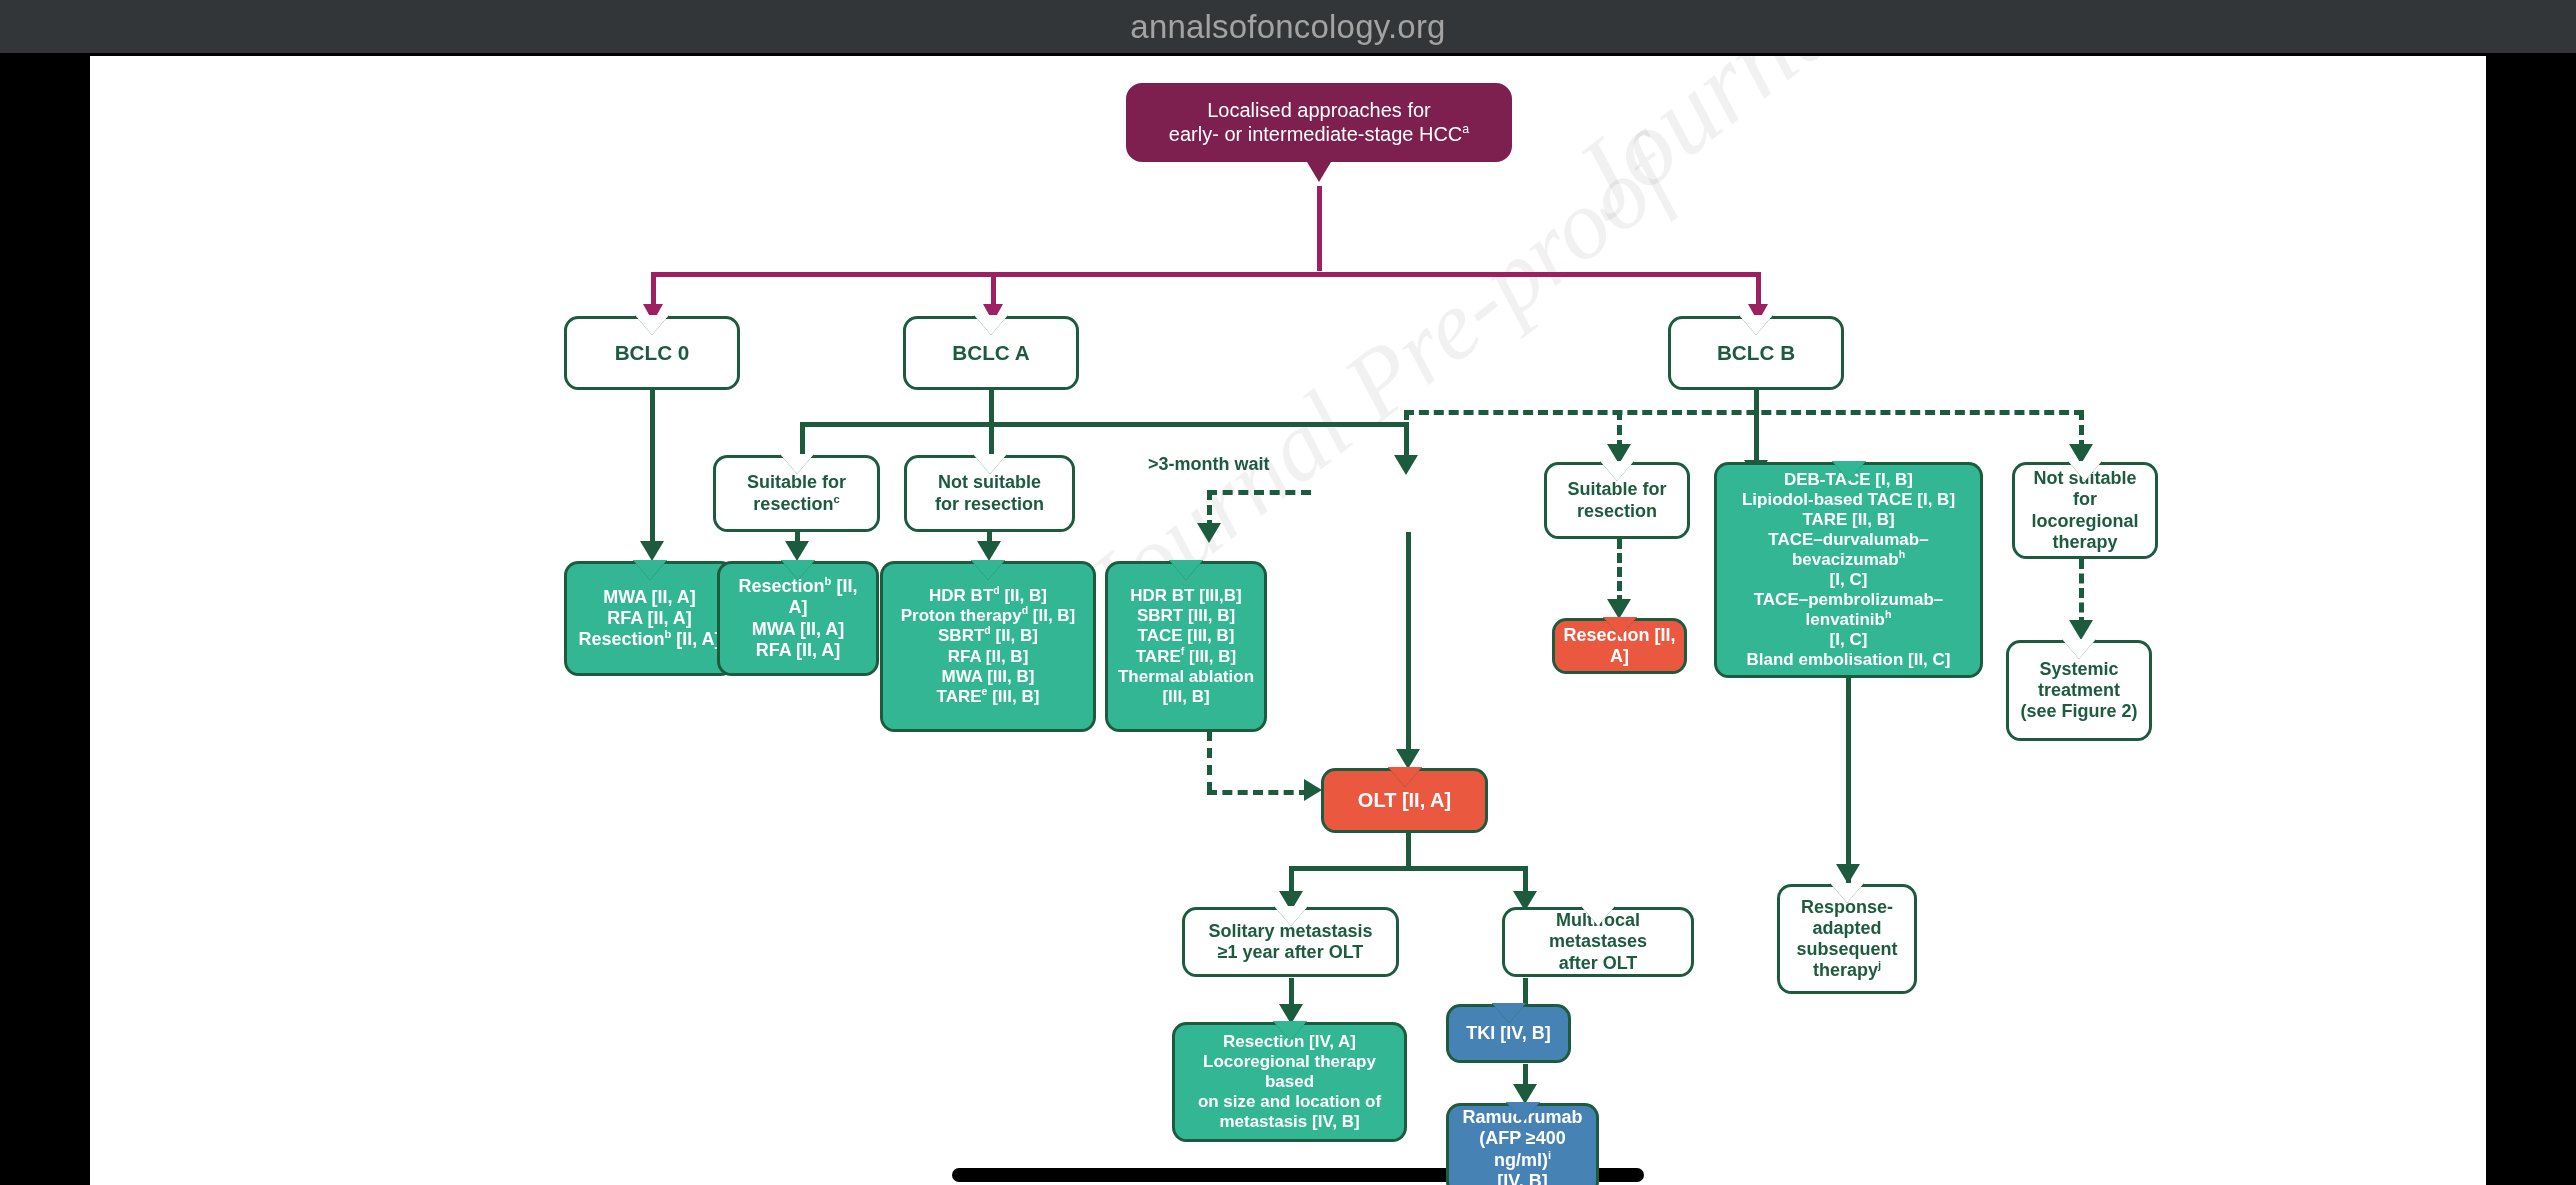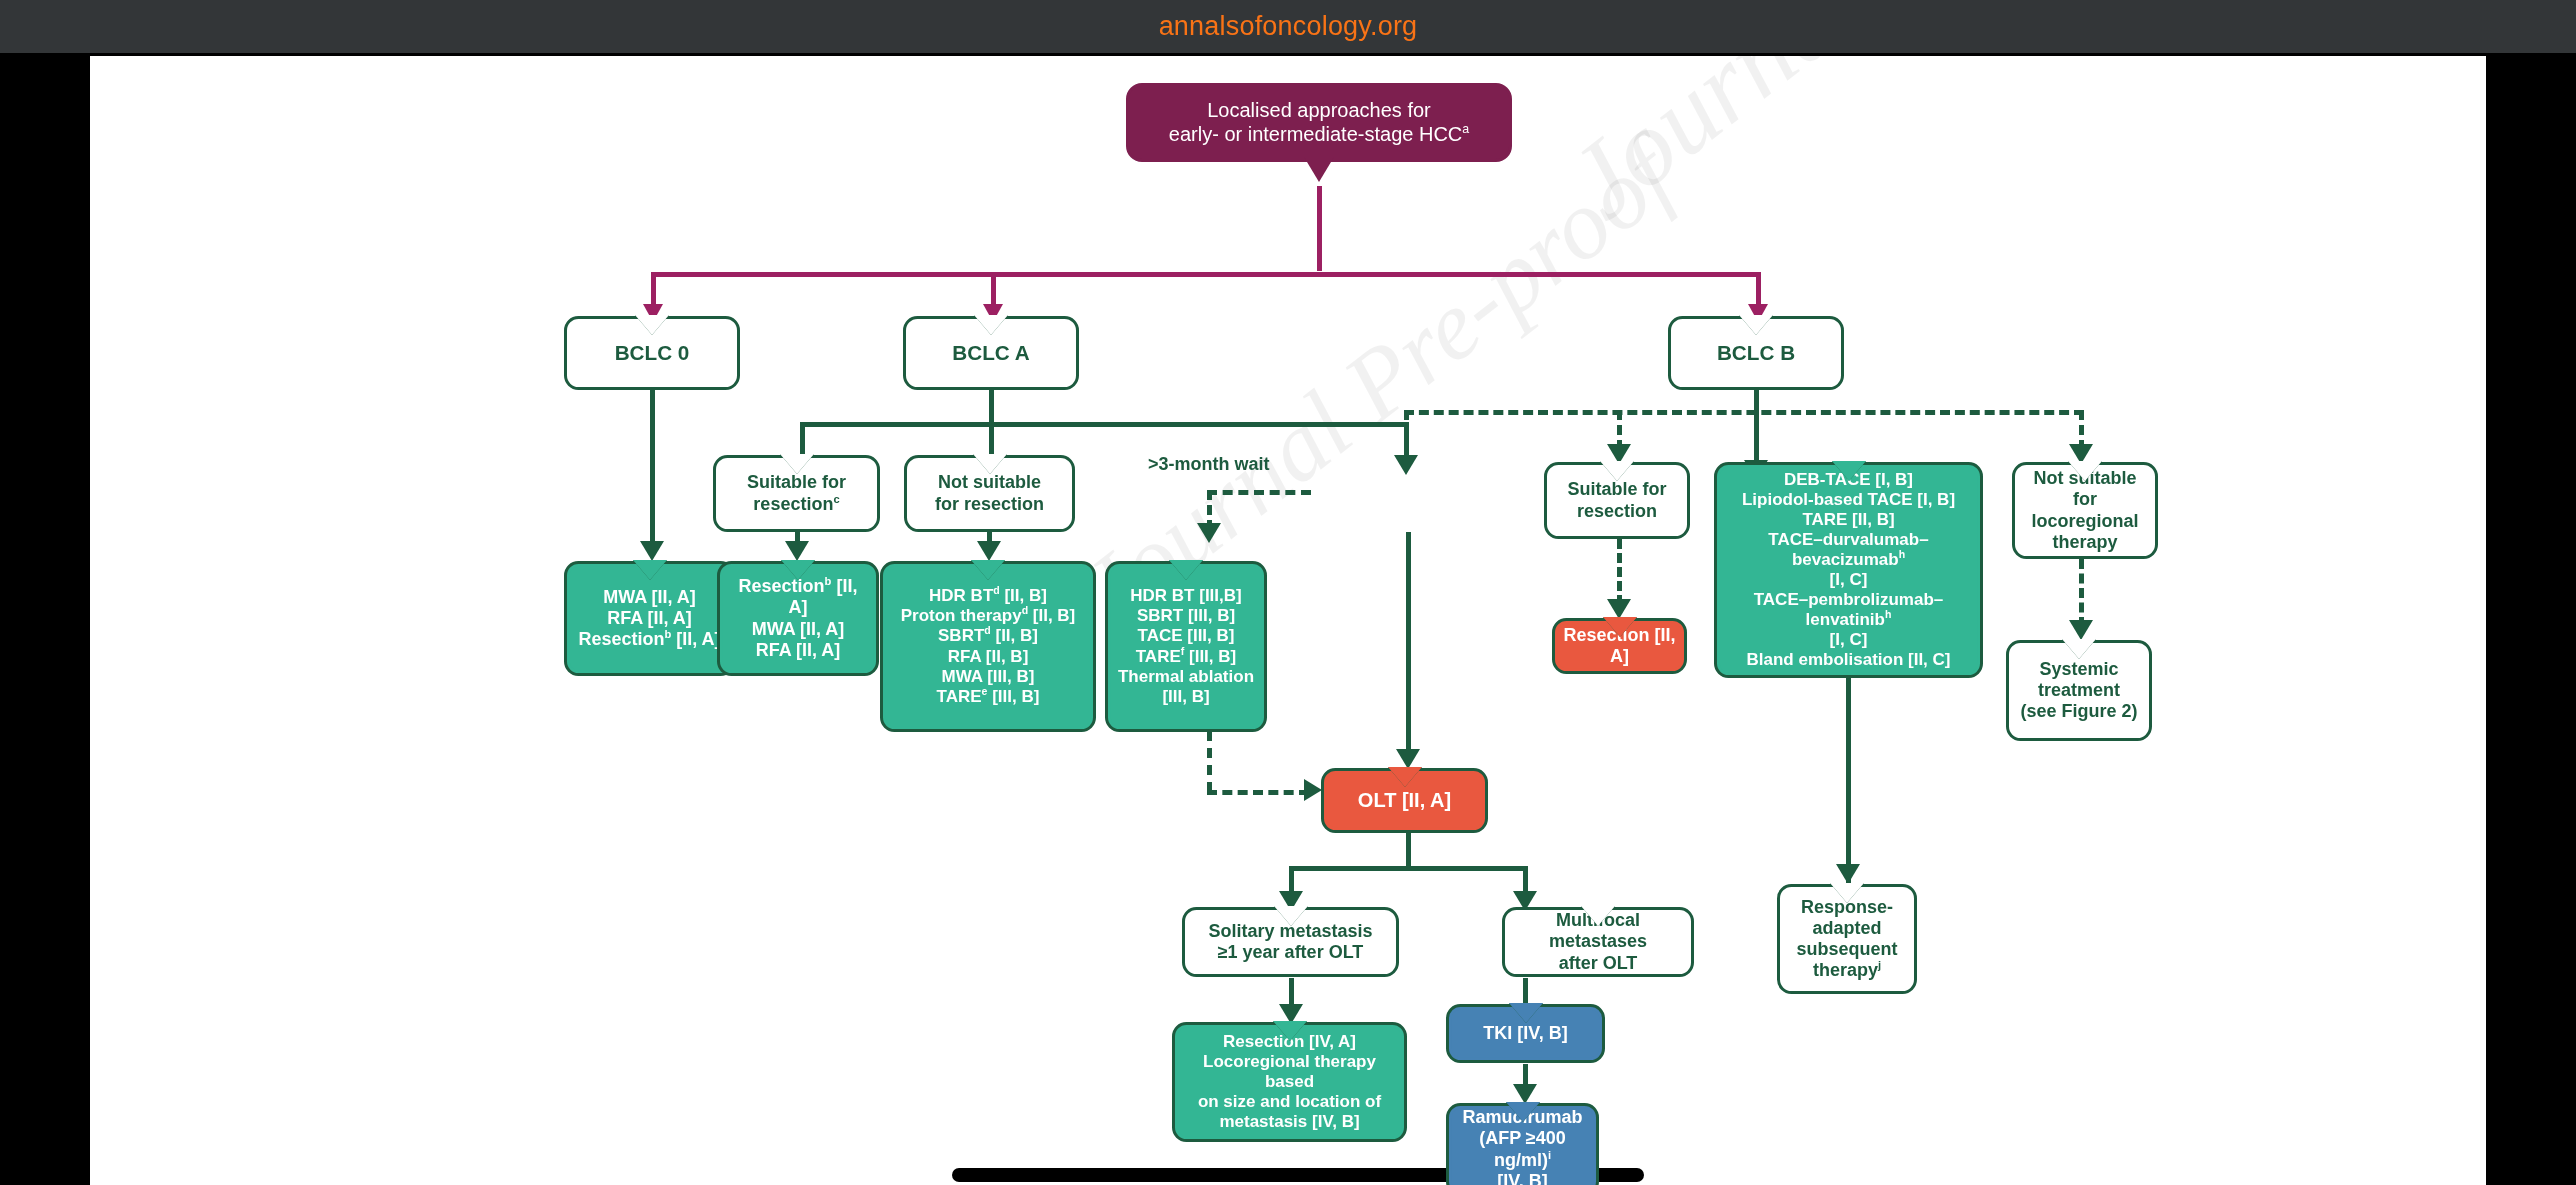--- a/index.html
+++ b/index.html
@@ -11,21 +11,21 @@
   }
   #viewer { position: relative; width: 2576px; height: 1186px; background:#000; }
 
   
   #titlebar {
     position: absolute; left: 0; top: 0; width: 2576px; height: 53px;
     background: #333638;
     display: flex; align-items: center; justify-content: center;
   }
   #titlebar .title {
-    color: #f97316; font-size: 27px; font-weight: 400; letter-spacing: 0.2px;
+    color: #a3a3a3; font-size: 33px; font-weight: 400; letter-spacing: 0.2px;
   }
 
   #page {
     position: absolute; left: 90px; top: 56px;
     width: 2396px; height: 1130px;
     background: #ffffff;
     overflow: hidden;
   }
 
   
@@ -362,21 +362,21 @@
 
       <div class="node n-green notched" style="left:1082px; top:966px; width:235px; height:120px; font-size:17px;">
         <div class="txt">
           <span>Resection [IV, A]</span><br>
           <span>Locoregional therapy based</span><br>
           <span>on size and location of</span><br>
           <span>metastasis [IV, B]</span>
         </div>
       </div>
 
-      <div class="node n-blue notched" style="left:1356px; top:948px; width:159px; height:59px; font-size:18px;align-items:center;">
+      <div class="node n-blue notched" style="left:1356px; top:948px; width:125px; height:59px; font-size:18px;align-items:center;">
         <div class="txt">TKI [IV, B]</div>
       </div>
 
       <div class="ln v" style="left:1433px; top:1008px; height:30.5px;"></div>
       <div class="arrow" style="left:1423px; top:1028px;"></div>
 
       <div class="node n-blue notched" style="left:1356px; top:1047px; width:153px; height:93px; font-size:18px;">
         <div class="txt">
           <span>Ramucirumab</span><br>
           <span>(AFP ≥400 ng/ml)</span><sup>i</sup><br>

